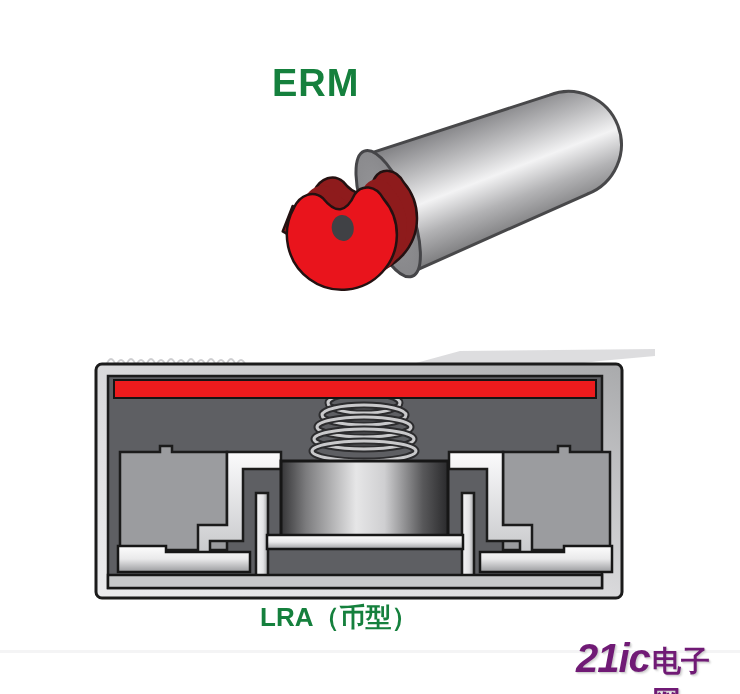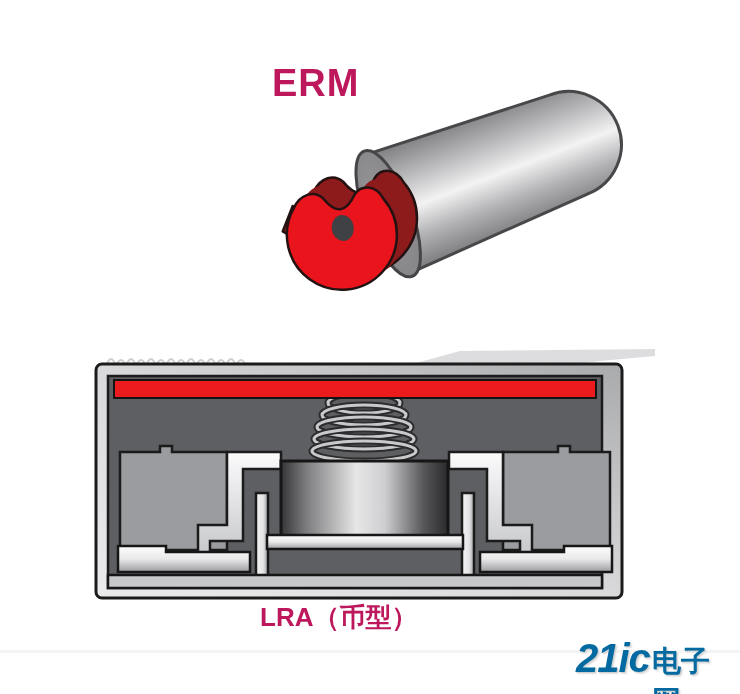--- a/index.html
+++ b/index.html
@@ -1,23 +1,23 @@
 <!DOCTYPE html>
 <html><head>
 <meta charset="utf-8">
 <style>
   html,body{margin:0;padding:0;background:#ffffff;}
   #stage{position:relative;width:740px;height:694px;background:#ffffff;overflow:hidden;
          font-family:"Liberation Sans",sans-serif;}
   #artwork{position:absolute;left:0;top:0;}
-  .lbl{position:absolute;font-weight:700;color:#be185d;line-height:1;white-space:nowrap;}
+  .lbl{position:absolute;font-weight:700;color:#15803d;line-height:1;white-space:nowrap;}
   #erm-label{left:272px;top:64px;font-size:38px;letter-spacing:1px;}
   #lra-label{left:260px;top:604px;font-size:26px;}
   #faint-band{position:absolute;left:0;top:650px;width:740px;height:3px;background:#ededee;opacity:.6;}
-  #watermark{position:absolute;left:576px;top:634px;width:160px;height:56px;color:#0369a1;}
+  #watermark{position:absolute;left:576px;top:634px;width:160px;height:56px;color:#701a75;}
   #wm-line1{position:absolute;left:0;top:2px;font-weight:700;font-style:italic;font-size:40px;
             letter-spacing:-1px;text-shadow:1px 1px 1px #cfcfcf,2px 2px 2px #e2e2e2;}
   #wm-site{position:absolute;left:76px;top:8px;font-weight:700;font-size:29px;
            text-shadow:1px 1px 1px #cfcfcf,2px 2px 2px #e2e2e2;}
   #wm-domain{position:absolute;left:66px;top:26px;font-family:"DejaVu Serif",serif;font-style:italic;
              font-weight:700;font-size:30px;letter-spacing:2px;
              text-shadow:1px 1px 1px #d2d2d2,2px 2px 2px #e5e5e5;}
 </style>
 </head>
 <body>

